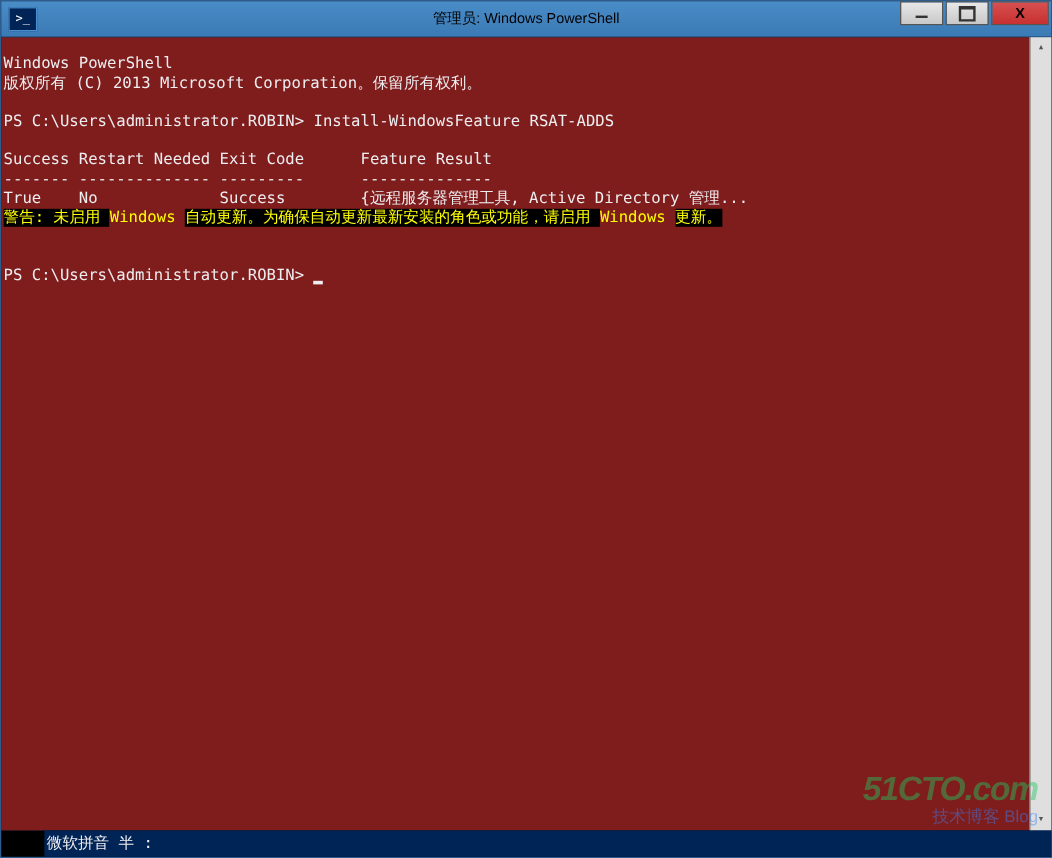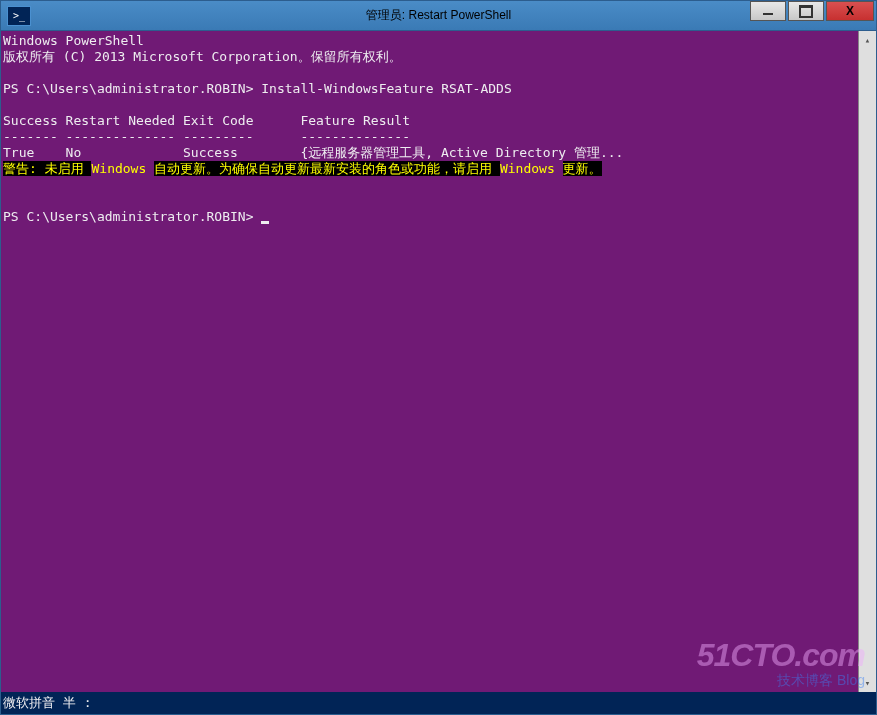--- a/index.html
+++ b/index.html
@@ -108,23 +108,23 @@
     }
     
     .terminal-container {
       flex: 1;
       display: flex;
       background: #012456;
     }
     
     .terminal {
       flex: 1;
-      background: #701a75;
+      background: #7f1d1d;
       color: #eeedf0;
-      padding: 2px 0 0 2px;
+      padding: 15px 0 0 2px;
       font-size: 13px;
       line-height: 16px;
       white-space: pre;
       font-family: "NSimSun", "SimSun", Consolas, monospace;
       overflow: hidden;
     }
     
     .scrollbar {
       width: 18px;
       background: #dfdfdf;
@@ -160,20 +160,21 @@
     .status-bar {
       height: 22px;
       background: #012456;
       color: #eeedf0;
       font-size: 13px;
       padding-left: 2px;
       font-family: "NSimSun", "SimSun", monospace;
       display: flex;
       align-items: flex-end;
       padding-bottom: 2px;
+      margin-left: 36px;
     }
     
     .cursor {
       display: inline-block;
       width: 8px;
       height: 3px;
       background: #eeedf0;
       vertical-align: bottom;
       margin-bottom: 1px;
     }
@@ -182,43 +183,43 @@
       position: absolute;
       bottom: 25px;
       right: 12px;
       opacity: 0.45;
       text-align: right;
       font-family: Arial, sans-serif;
       pointer-events: none;
     }
     
     .watermark-main {
-      font-size: 32px;
+      font-size: 28px;
       font-weight: bold;
       font-style: italic;
-      color: #f0abfc;
+      color: #22c55e;
       letter-spacing: -1px;
     }
     
     .watermark-sub {
       font-size: 14px;
       color: #3b82f6;
       margin-top: -2px;
     }
   </style>
 </head>
 <body>
 
 <div class="window">
 
   <div class="titlebar">
     <div class="titlebar-icon">
       <span>&gt;_</span>
     </div>
-    <div class="titlebar-title">管理员: Restart PowerShell</div>
+    <div class="titlebar-title">管理员: Windows PowerShell</div>
     <div class="window-controls">
       <div class="window-control minimize-btn"></div>
       <div class="window-control maximize-btn"></div>
       <div class="window-control close-btn">X</div>
     </div>
   </div>
 
   <div class="terminal-container">
     <div class="terminal"><span>Windows PowerShell</span>
 <span>版权所有 (C) 2013 Microsoft Corporation。保留所有权利。</span>

